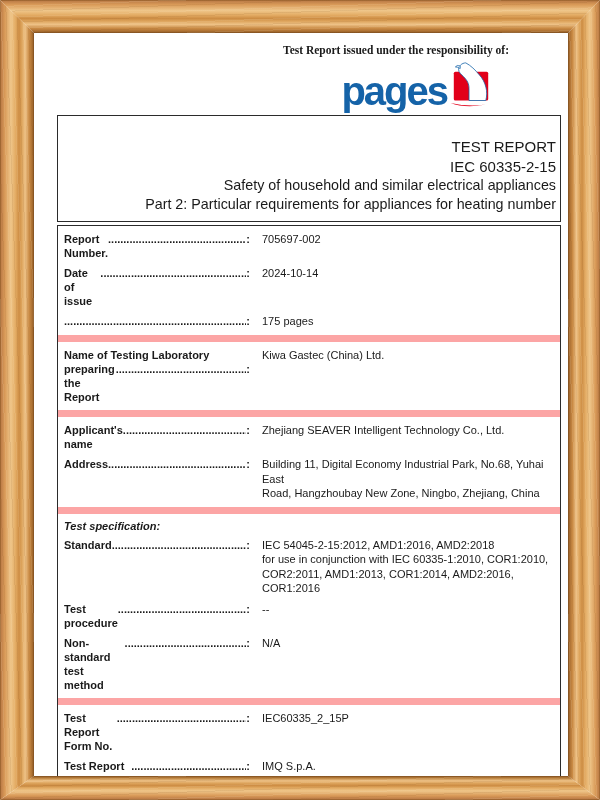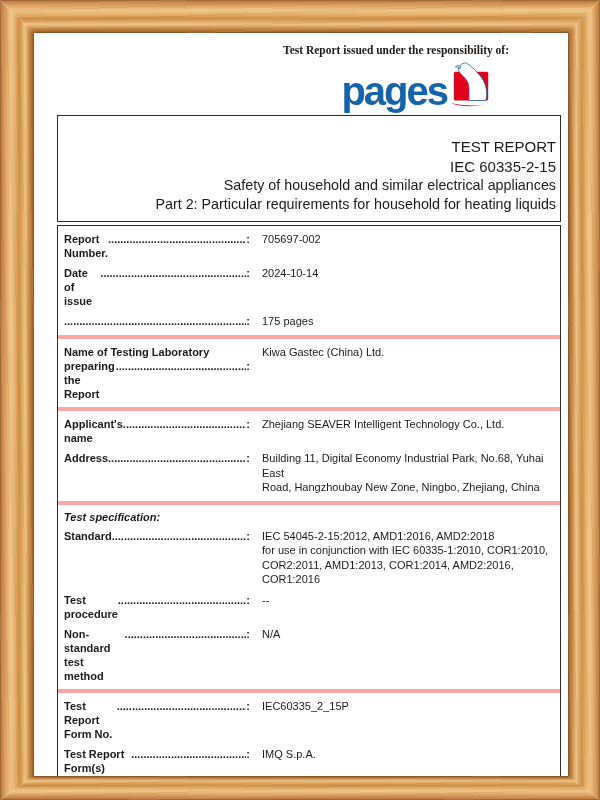--- a/index.html
+++ b/index.html
@@ -36,21 +36,21 @@
   .kiwa-mark{width:40px;height:47px;margin-left:2px;display:block;}
   .kiwa-mark .red{fill:var(--kiwa-red,#e2001a);}
   .kiwa-mark .beaver{fill:#ffffff;stroke:var(--kiwa-blue,#1563a8);stroke-width:1;}
   
   .doc{margin-top:7px;margin-right:0;}
   .title-box{border:1.5px solid #2b2b2b;text-align:right;padding:21px 4px 7px 4px;}
   .title-box .t1,.title-box .t2{font-size:15px;font-weight:normal;line-height:1.3;}
   .title-box .t3,.title-box .t4{font-size:14.3px;font-weight:normal;line-height:1.32;}
   .dtable{border:1px solid #2b2b2b;margin-top:3px;}
   .sec{padding:3px 6px;}
-  .sec + .sec{border-top:4px solid #fca5a5;}
+  .sec + .sec{border-top:7px solid #fca5a5;}
   .row{display:flex;align-items:flex-start;padding:3px 0;}
   .lbl{width:186px;flex:0 0 186px;display:flex;align-items:baseline;font-weight:bold;font-size:11px;line-height:1.28;}
   .lbl-multi{display:block;}
   .leaderline{display:flex;align-items:baseline;}
   .dots{flex:1 1 auto;min-width:0;overflow:hidden;white-space:nowrap;font-weight:bold;font-size:11px;}
   .colon{flex:0 0 auto;font-weight:bold;}
   .val{flex:1 1 auto;padding-left:12px;font-size:11px;line-height:1.32;white-space:pre-line;}
   .heading-row{font-weight:bold;font-size:11px;padding:3px 0;font-style:italic;}
 </style>
 </head>
@@ -69,21 +69,21 @@
       <path class="red" d="M2 52 q18 7 44 2 q-22 3 -44 -2 z"></path>
     </svg>
   </div>
 
   <div class="doc">
 
     <div class="title-box">
       <div class="t1">TEST REPORT</div>
       <div class="t2">IEC 60335-2-15</div>
       <div class="t3">Safety of household and similar electrical appliances</div>
-      <div class="t4">Part 2: Particular requirements for household for heating liquids</div>
+      <div class="t4">Part 2: Particular requirements for appliances for heating number</div>
     </div>
 
     <div class="dtable">
 
       <div class="sec">
         <div class="row">
           <div class="lbl">
               <span>Report Number.</span>
               <span class="dots">..........................................................................................</span>
               <span class="colon">:</span>

